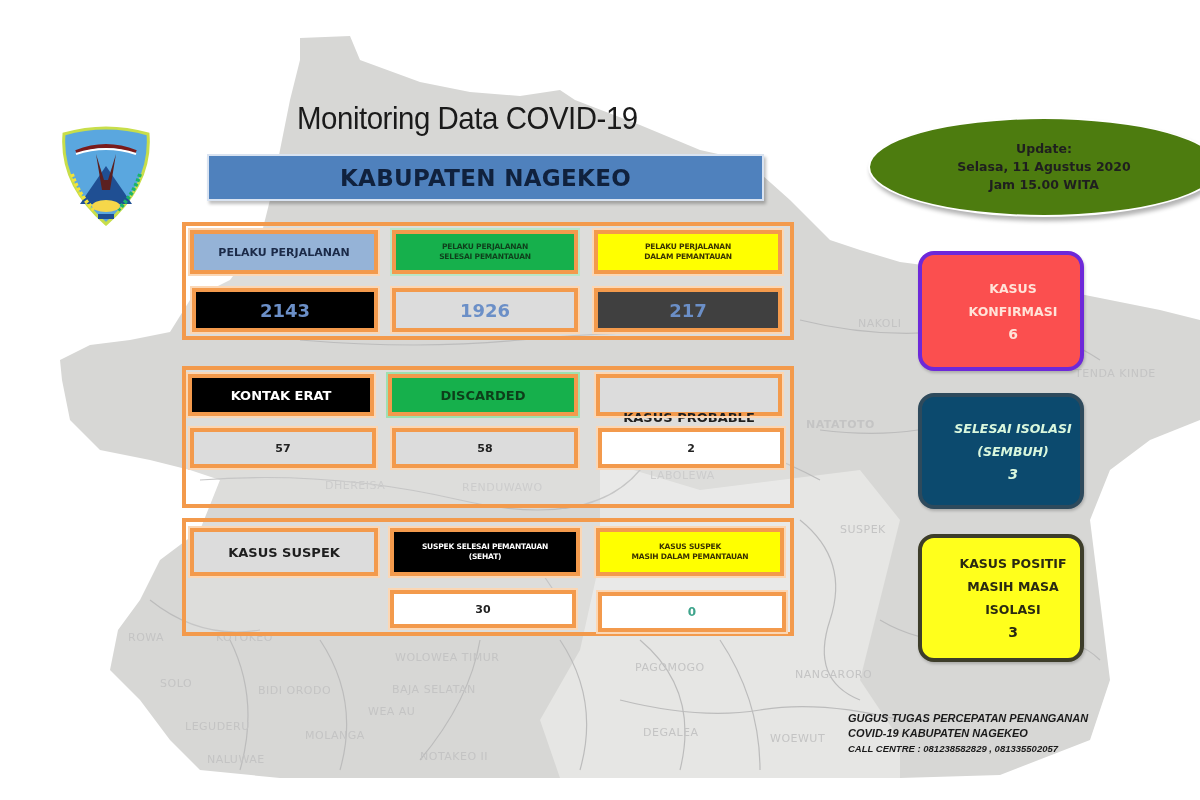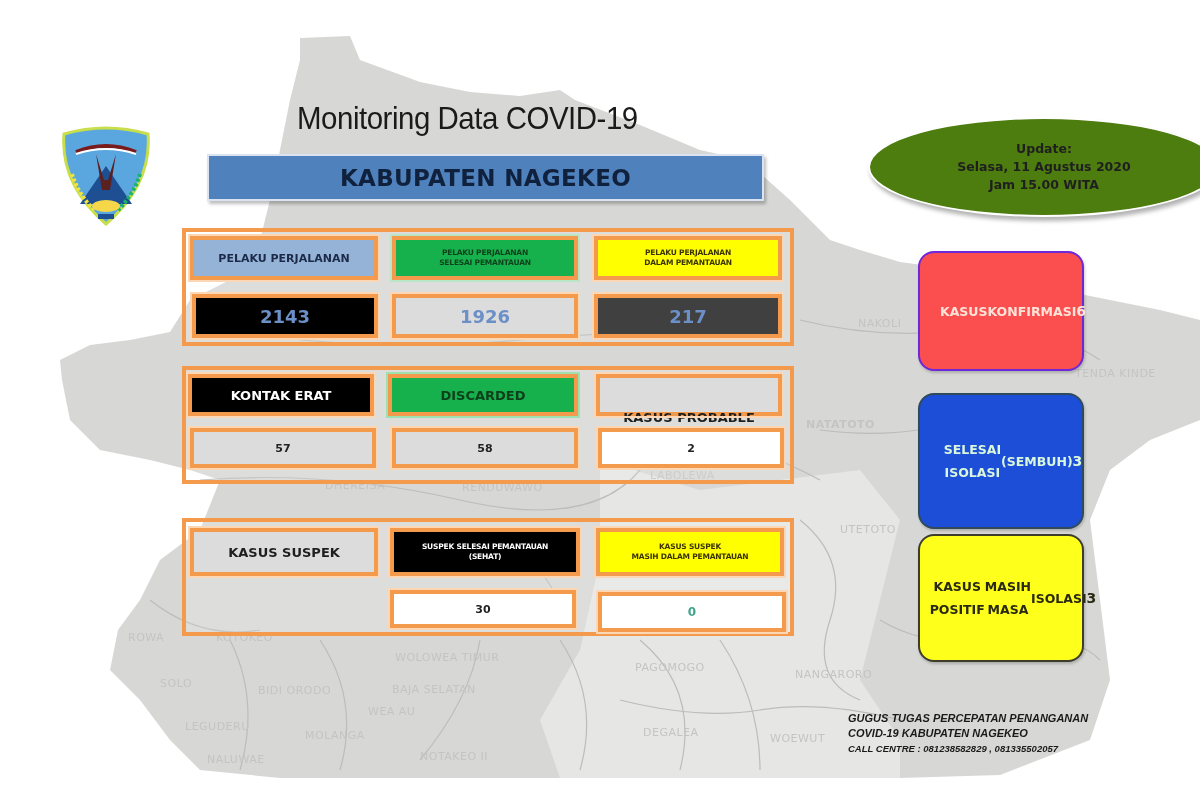--- a/index.html
+++ b/index.html
@@ -39,22 +39,22 @@
     box-shadow: 2px 4px 4px rgba(0,0,0,0.3); z-index: 3;
     display: flex; flex-direction: column; align-items: center; justify-content: center;
   }
   .update-ellipse span { font-family: "DejaVu Sans", sans-serif; font-weight: bold; font-size: 12.5px; color: #1f1f1f; line-height: 18px; }
 
   
   .group {
     position: absolute; left: 182px; width: 612px; z-index: 3;
     border: 4px solid #f39a4c; background: rgba(255,255,255,0.15);
   }
-  .g1 { top: 222px; height: 118px; margin-top: 6px; }
-  .g2 { top: 366px; height: 118px; }
+  .g1 { top: 222px; height: 118px; }
+  .g2 { top: 366px; height: 142px; }
   .g3 { top: 518px; height: 118px; }
 
   .cell {
     position: absolute; border: 4px solid #f39a4c; outline: 2px solid #fbd7b5;
     display: flex; align-items: center; justify-content: center; text-align: center;
     font-family: "DejaVu Sans", sans-serif; font-weight: bold;
   }
   .cell .inner {
     width: 100%; height: 100%; display: flex; align-items: center; justify-content: center;
     flex-direction: column;
@@ -62,28 +62,28 @@
   .lbl-big { font-size: 13px; }
   .lbl-med { font-size: 11px; }
   .lbl-small { font-size: 7.5px; line-height: 10px; letter-spacing: -0.2px; }
   .val-blue { font-size: 18px; color: #6b8fc7; }
   .val-dark { font-size: 11px; color: #222; }
   .val-teal { font-size: 12px; color: #3fa48c; }
 
   
   .status-card {
     position: absolute; left: 918px; width: 166px; border-radius: 16px;
-    border: 2px solid #6d28d9; z-index: 3; text-align: center;
-    display: flex; flex-direction: row; align-items: center; justify-content: center;
+    border: 4px solid #6d28d9; z-index: 3; text-align: center;
+    display: flex; flex-direction: column; align-items: center; justify-content: center;
     font-family: "DejaVu Sans", sans-serif; font-weight: bold; box-shadow: 1px 2px 3px rgba(0,0,0,0.2); padding-left: 24px;
   }
   .status-card span { display: block; font-size: 12.5px; line-height: 23px; }
   .status-card .num { font-size: 14px; }
   .card-red { top: 251px; height: 120px; background: #fb4f4f; color: #ffe3d8; }
-  .card-green { top: 393px; height: 136px; background: #1d4ed8; color: #d9f7dd; border-color: #2e4a5c; }
+  .card-green { top: 393px; height: 116px; background: #0c4a6e; color: #d9f7dd; border-color: #2e4a5c; font-style: italic; }
   .card-yellow { top: 534px; height: 128px; background: #ffff1c; color: #2a2a12; border-color: #3d3d2a; }
 
   .footer {
     position: absolute; left: 848px; top: 711px; z-index: 3;
     font-family: "Liberation Sans", sans-serif; font-style: italic; font-weight: bold;
     color: #1a1a1a;
   }
   .footer span { display: block; line-height: 15px; }
   .footer .f1 { font-size: 11px; }
   .footer .f2 { font-size: 11px; }
@@ -114,21 +114,21 @@
   </g>
 </svg>
 
 <div id="map-labels">
     <span class="map-label" style="left: 858px; top: 317px;">NAKOLI</span>
     <span class="map-label" style="left: 1075px; top: 367px;">TENDA KINDE</span>
     <span class="map-label" style="left: 806px; top: 418px; font-weight: bold;">NATATOTO</span>
     <span class="map-label" style="left: 650px; top: 469px;">LABOLEWA</span>
     <span class="map-label" style="left: 325px; top: 479px;">DHEREISA</span>
     <span class="map-label" style="left: 462px; top: 481px;">RENDUWAWO</span>
-    <span class="map-label" style="left: 840px; top: 523px;">UTETOTO</span>
+    <span class="map-label" style="left: 840px; top: 523px;">SUSPEK</span>
     <span class="map-label" style="left: 128px; top: 631px;">ROWA</span>
     <span class="map-label" style="left: 216px; top: 631px;">KOTOKEO</span>
     <span class="map-label" style="left: 395px; top: 651px;">WOLOWEA TIMUR</span>
     <span class="map-label" style="left: 635px; top: 661px;">PAGOMOGO</span>
     <span class="map-label" style="left: 795px; top: 668px;">NANGARORO</span>
     <span class="map-label" style="left: 160px; top: 677px;">SOLO</span>
     <span class="map-label" style="left: 392px; top: 683px;">BAJA SELATAN</span>
     <span class="map-label" style="left: 258px; top: 684px;">BIDI ORODO</span>
     <span class="map-label" style="left: 368px; top: 705px;">WEA AU</span>
     <span class="map-label" style="left: 770px; top: 732px;">WOEWUT</span>

